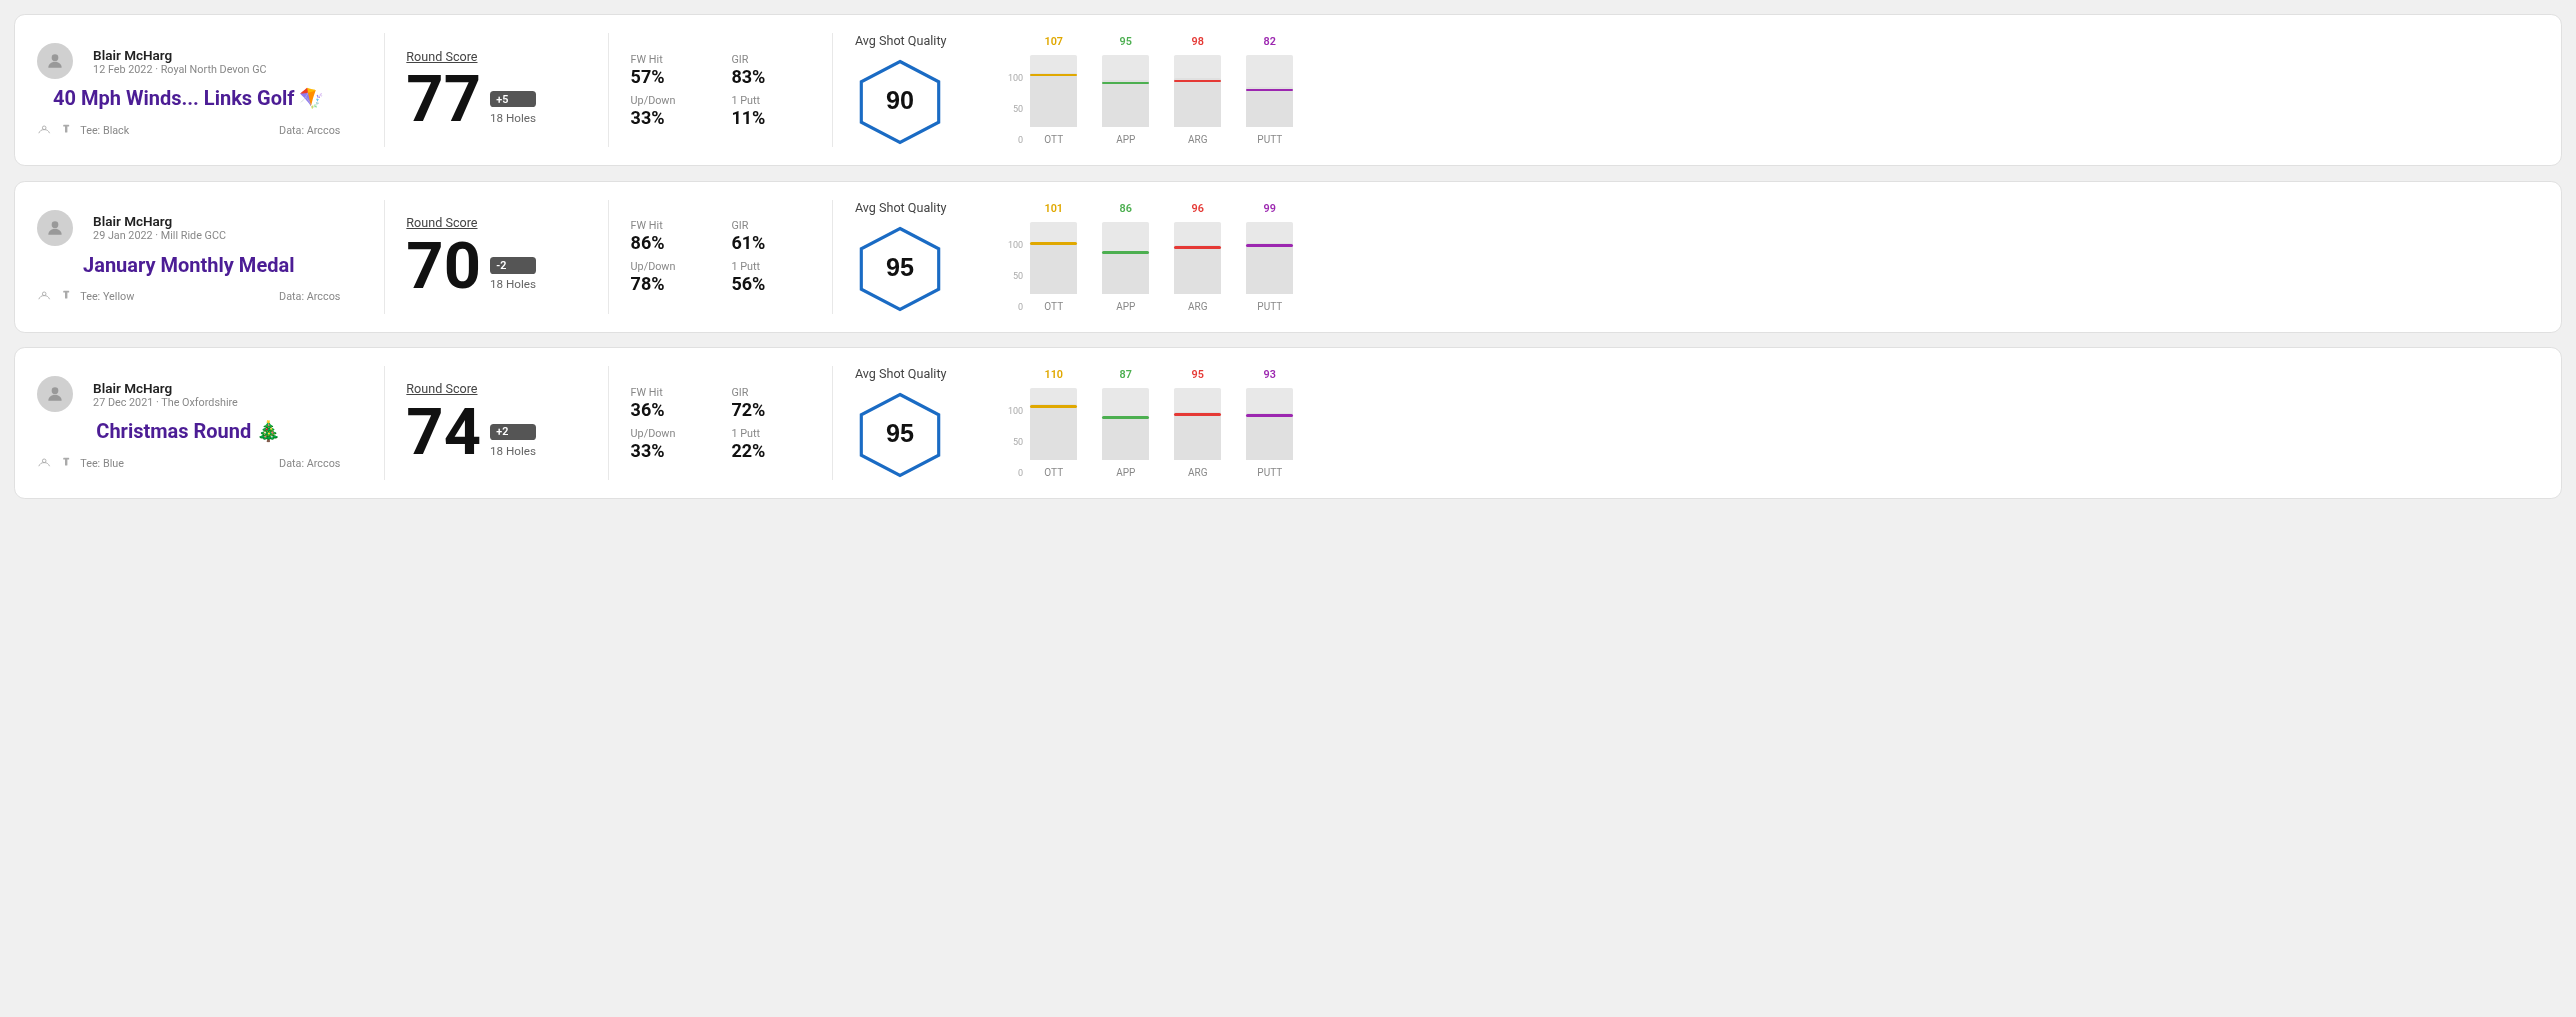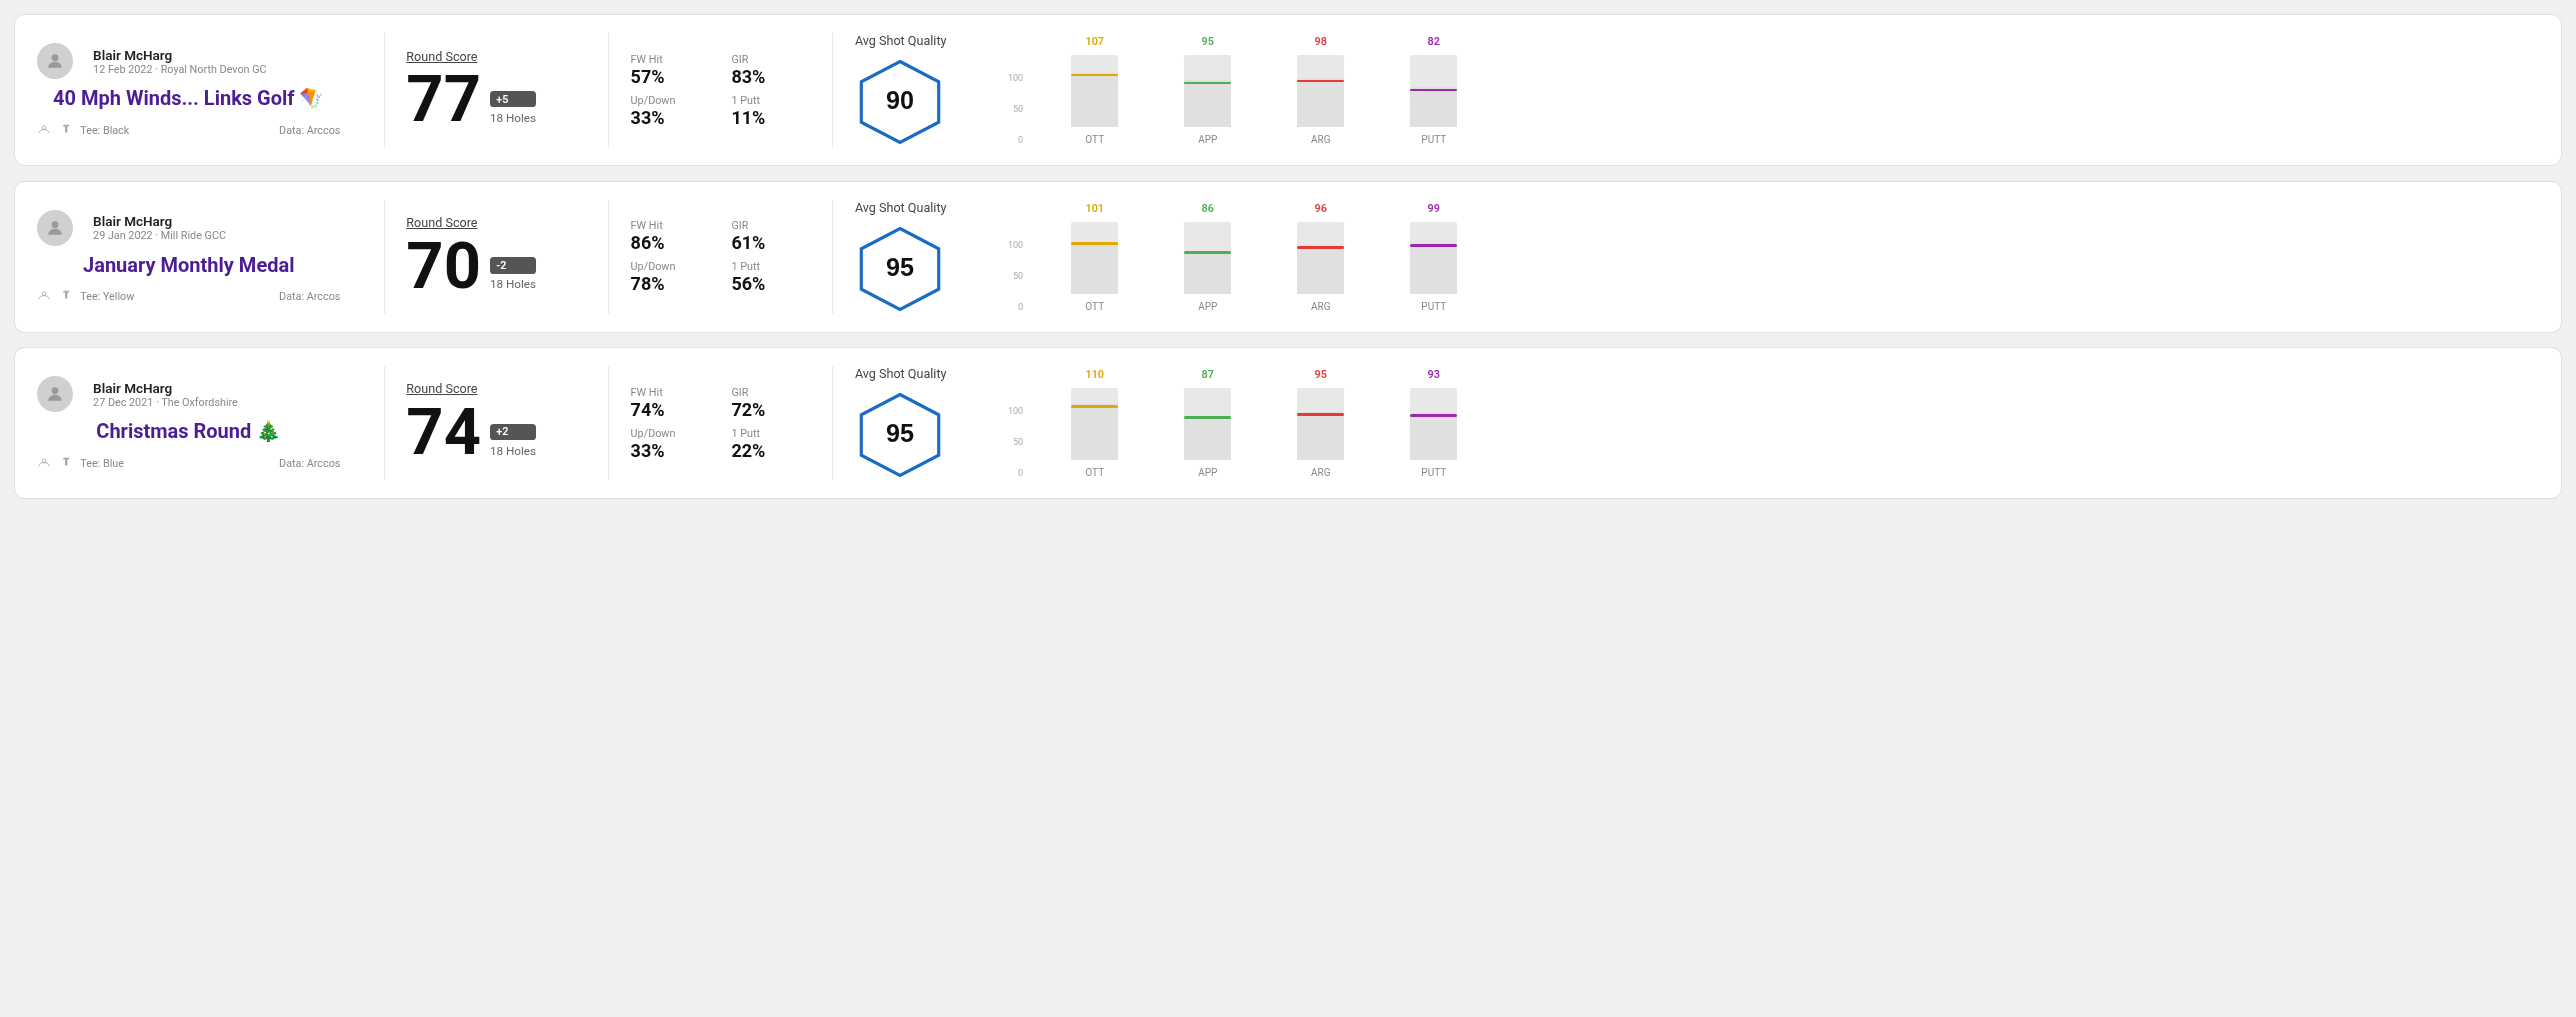--- a/index.html
+++ b/index.html
@@ -173,21 +173,20 @@
       display: flex;
       gap: 25px;
       align-items: flex-end;
       position: relative;
     }
     .chart-col {
       display: flex;
       flex-direction: column;
       align-items: center;
       gap: 7px;
-      margin-left: 41px;
     }
     .chart-top-val {
       font-size: 10.8px;
       font-weight: 600;
     }
     .bar-wrapper {
       width: 47px;
       height: 72px;
       background: #e8e8e8;
       border-radius: 1.8px;
@@ -525,21 +524,21 @@
         </div>
       </div>
     </div>
 
     <div class="divider2"></div>
 
     <div class="stats-section">
       <div class="stats-grid">
         <div class="stat-item">
           <div class="stat-label">FW Hit</div>
-          <div class="stat-value">74%</div>
+          <div class="stat-value">36%</div>
         </div>
         <div class="stat-item">
           <div class="stat-label">GIR</div>
           <div class="stat-value">72%</div>
         </div>
         <div class="stat-item">
           <div class="stat-label">Up/Down</div>
           <div class="stat-value">33%</div>
         </div>
         <div class="stat-item">

